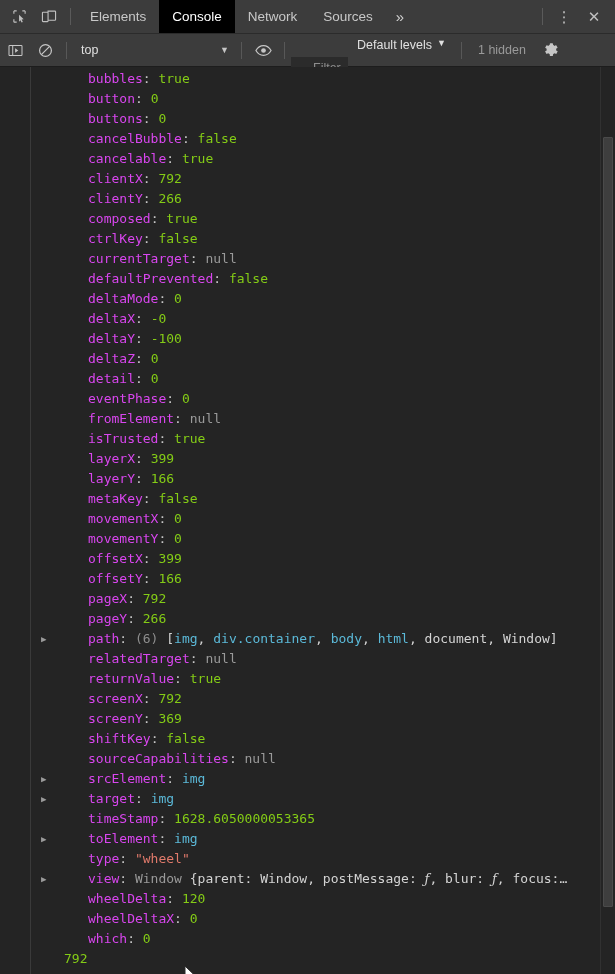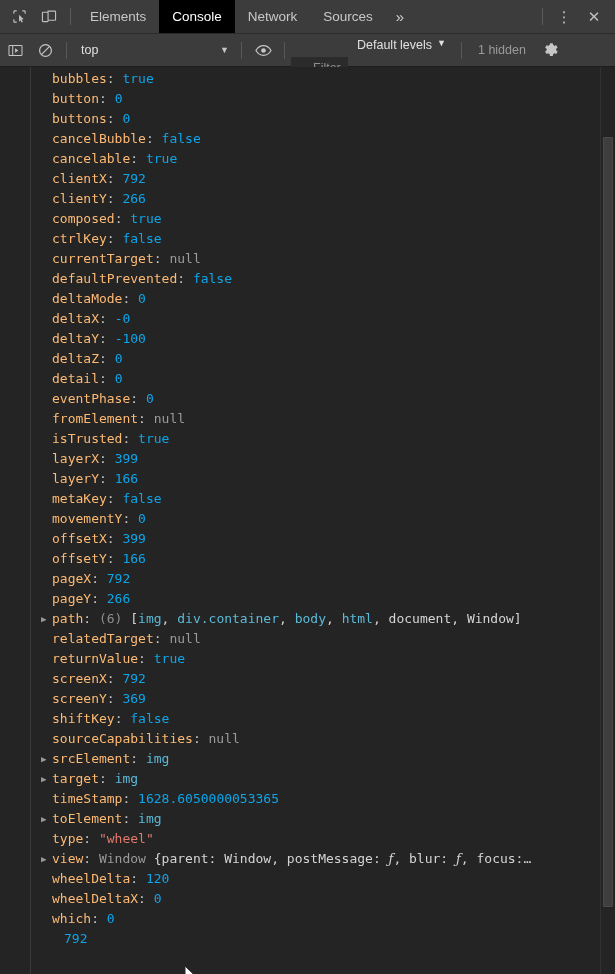--- a/index.html
+++ b/index.html
@@ -100,23 +100,23 @@
     position: relative;
     color: #d4d4d4;
   }
   .row .tri {
     position: absolute;
     left: 41px; top: 0;
     width: 10px; line-height: 20px;
     color: #9a9a9a;
     font-size: 9px;
   }
-  .k { color: #fdba74; }
+  .k { color: #d946ef; margin-left: 36px; }
   .p { color: #c7c7c7; }          
-  .bool, .num { color: #0ea5e9; }
+  .bool, .num { color: #84cc16; }
   .nul { color: #9a9a9a; }
   .str { color: #e07a6b; }
   .node { color: #5bb9d8; }
   .win { color: #9a9a9a; }
   .obj { color: #d4d4d4; }
   .cnt { color: #8e8e8e; }
   .brk { color: #d4d4d4; }
   .fn { color: #d4d4d4; font-style: italic; font-family: "DejaVu Serif", serif; }
 
   
@@ -273,20 +273,21 @@
       <div class="row"><span class="k">deltaX</span><span class="p">: </span><span class="num">-0</span></div>
       <div class="row"><span class="k">deltaY</span><span class="p">: </span><span class="num">-100</span></div>
       <div class="row"><span class="k">deltaZ</span><span class="p">: </span><span class="num">0</span></div>
       <div class="row"><span class="k">detail</span><span class="p">: </span><span class="num">0</span></div>
       <div class="row"><span class="k">eventPhase</span><span class="p">: </span><span class="num">0</span></div>
       <div class="row"><span class="k">fromElement</span><span class="p">: </span><span class="nul">null</span></div>
       <div class="row"><span class="k">isTrusted</span><span class="p">: </span><span class="bool">true</span></div>
       <div class="row"><span class="k">layerX</span><span class="p">: </span><span class="num">399</span></div>
       <div class="row"><span class="k">layerY</span><span class="p">: </span><span class="num">166</span></div>
       <div class="row"><span class="k">metaKey</span><span class="p">: </span><span class="bool">false</span></div>
+      <div class="row"><span class="k">movementX</span><span class="p">: </span><span class="num">0</span></div>
       <div class="row"><span class="k">movementY</span><span class="p">: </span><span class="num">0</span></div>
       <div class="row"><span class="k">offsetX</span><span class="p">: </span><span class="num">399</span></div>
       <div class="row"><span class="k">offsetY</span><span class="p">: </span><span class="num">166</span></div>
       <div class="row"><span class="k">pageX</span><span class="p">: </span><span class="num">792</span></div>
       <div class="row"><span class="k">pageY</span><span class="p">: </span><span class="num">266</span></div>
       <div class="row"><span class="tri">▶</span><span class="k">path</span><span class="p">: </span><span class="cnt">(6) </span><span class="brk">[</span><span class="node">img</span><span class="brk">, </span><span class="node">div.container</span><span class="brk">, </span><span class="node">body</span><span class="brk">, </span><span class="node">html</span><span class="brk">, </span><span class="obj">document</span><span class="brk">, </span><span class="obj">Window</span><span class="brk">]</span></div>
       <div class="row"><span class="k">relatedTarget</span><span class="p">: </span><span class="nul">null</span></div>
       <div class="row"><span class="k">returnValue</span><span class="p">: </span><span class="bool">true</span></div>
       <div class="row"><span class="k">screenX</span><span class="p">: </span><span class="num">792</span></div>
       <div class="row"><span class="k">screenY</span><span class="p">: </span><span class="num">369</span></div>

